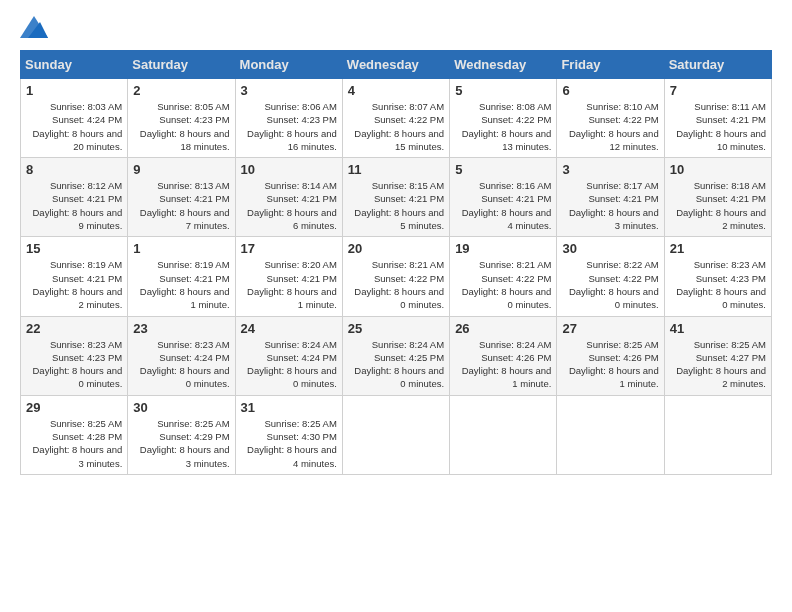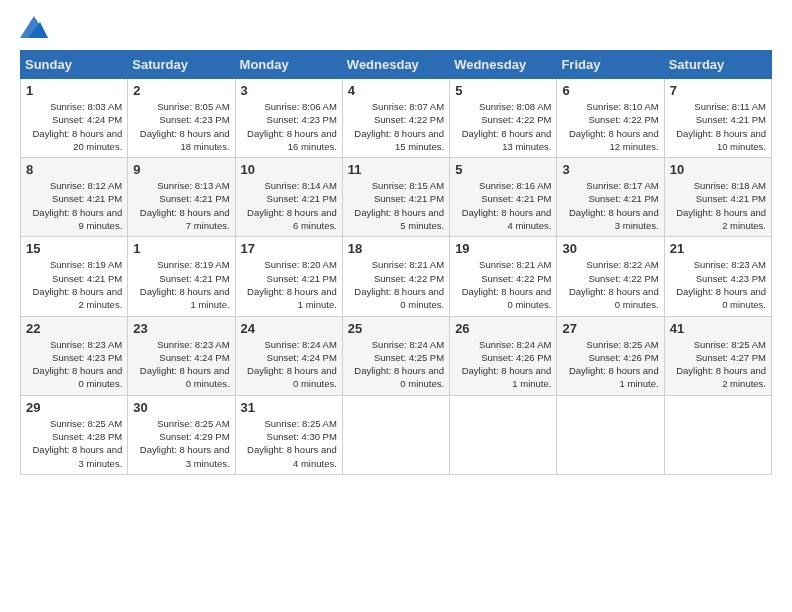--- a/index.html
+++ b/index.html
@@ -257,21 +257,21 @@
       </td>
         <td>
         <span class="day-num">17</span>
         <div class="day-info">
           Sunrise: 8:20 AM<br>
           Sunset: 4:21 PM<br>
           Daylight: 8 hours and 1 minute.
         </div>
       </td>
         <td>
-        <span class="day-num">18</span>
+        <span class="day-num">20</span>
         <div class="day-info">
           Sunrise: 8:21 AM<br>
           Sunset: 4:22 PM<br>
           Daylight: 8 hours and 0 minutes.
         </div>
       </td>
         <td>
         <span class="day-num">19</span>
         <div class="day-info">
           Sunrise: 8:21 AM<br>

